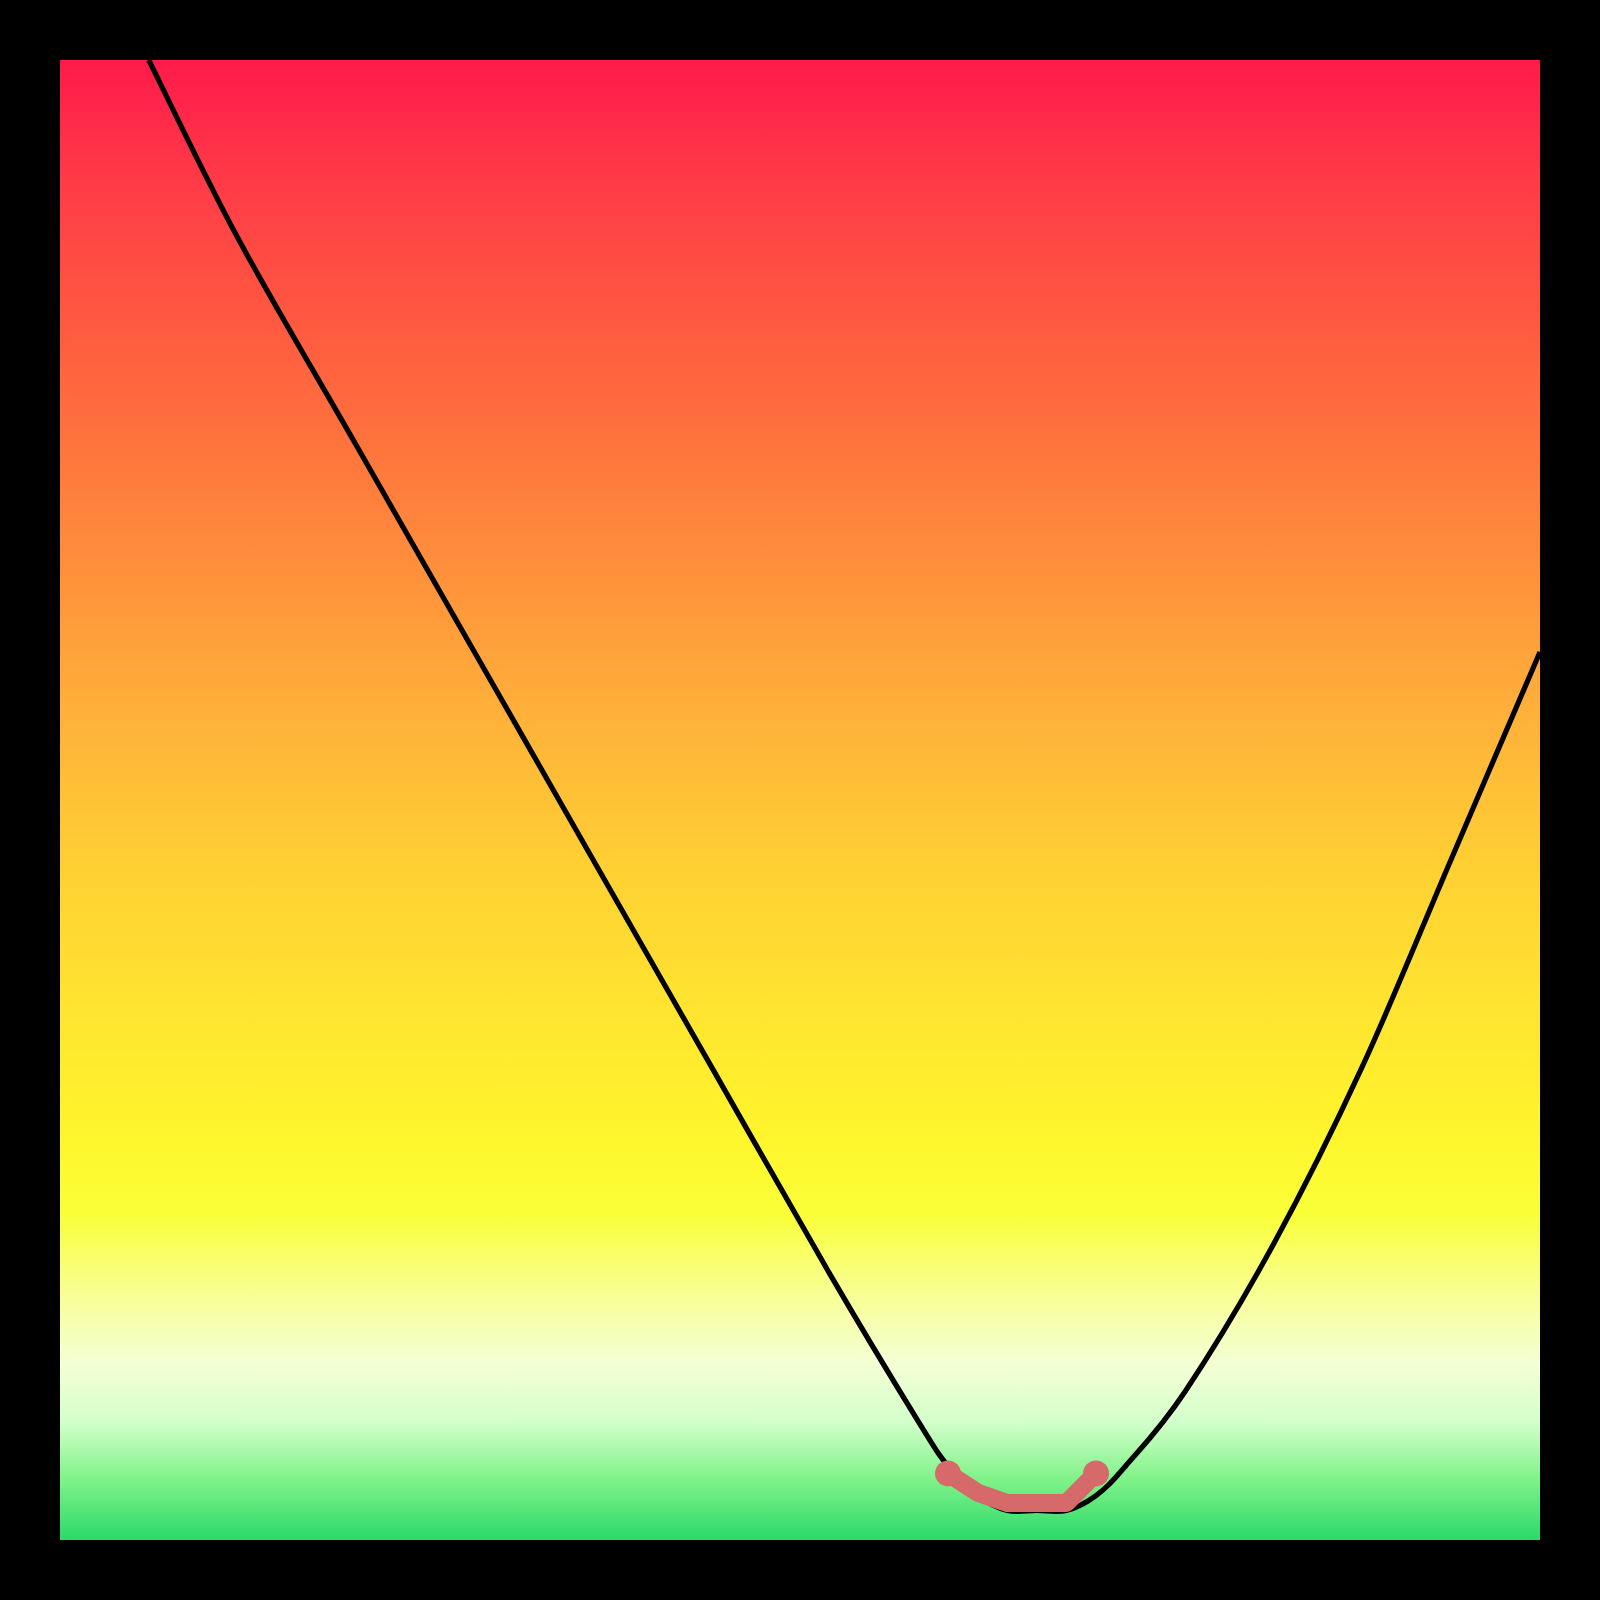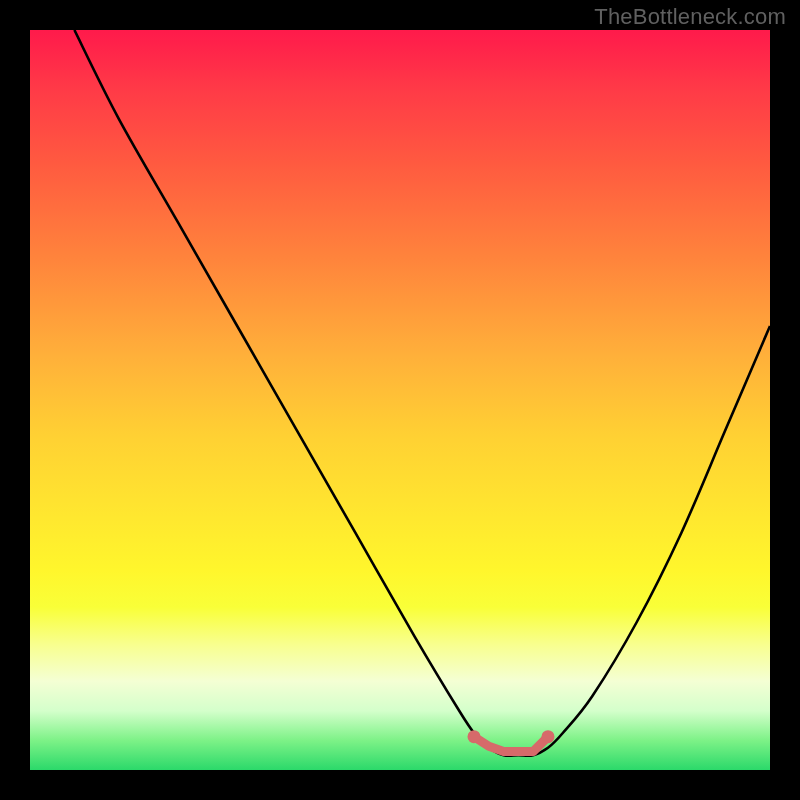--- a/index.html
+++ b/index.html
@@ -71,21 +71,20 @@
     top: 0;
     width: 740px;
     height: 740px;
   }
 </style>
 </head>
 <body>
 
 <div class="container">
 
-  <div class="watermark">TheBottleneck.com</div>
 
   <div class="plot-outer">
     <div class="plot-area">
       <div class="gradient-bg"></div>
 
       <svg class="overlay" viewBox="0 0 740 740" preserveAspectRatio="none">
         <path fill="none" stroke="#000000" stroke-width="2.6" d="M 44.4 0 C 51.8 14.799999999999992 71.53333333333333 56.73333333333329 88.8 88.79999999999995 C 106.06666666666666 120.86666666666662 128.26666666666665 157.86666666666665 148 192.39999999999998 C 167.73333333333335 226.9333333333333 187.4666666666667 261.4666666666667 207.20000000000002 296 C 226.93333333333334 330.5333333333333 246.66666666666663 365.0666666666666 266.4 399.59999999999997 C 286.1333333333333 434.1333333333333 305.8666666666667 468.66666666666663 325.6 503.2 C 345.33333333333337 537.7333333333333 367.53333333333336 577.1999999999999 384.8 606.8 C 402.06666666666666 636.4 419.3333333333333 664.7666666666667 429.2 680.8 C 439.06666666666666 696.8333333333333 439.06666666666666 696.8333333333334 444 703 C 448.93333333333334 709.1666666666666 453.8666666666667 714.0999999999999 458.8 717.8 C 463.73333333333335 721.5 468.6666666666667 723.9666666666667 473.6 725.2 C 478.53333333333336 726.4333333333334 483.4666666666667 725.2 488.40000000000003 725.2 C 493.33333333333337 725.2 498.2666666666667 726.4333333333334 503.20000000000005 725.2 C 508.1333333333334 723.9666666666667 513.0666666666667 721.5 518 717.8 C 522.9333333333333 714.0999999999999 525.4 711.6333333333333 532.8 703 C 540.1999999999999 694.3666666666667 550.0666666666666 684.5 562.4 666 C 574.7333333333333 647.5 592 619.1333333333333 606.8 592 C 621.5999999999999 564.8666666666667 636.4000000000001 535.2666666666667 651.2 503.2 C 666 471.1333333333333 680.8 434.1333333333333 695.5999999999999 399.59999999999997 C 710.3999999999999 365.0666666666666 732.6 313.26666666666665 740 296 "></path>
         <g>
             <path d="M 444 706.7 L 458.8 716.32 L 473.6 721.5 L 488.40000000000003 721.5 L 503.20000000000005 721.5 L 518 706.7 " fill="none" stroke="#d66a6a" stroke-width="9" stroke-linecap="round" stroke-linejoin="round"></path>
             <circle cx="444" cy="706.7" r="6.5" fill="#d66a6a"></circle>

